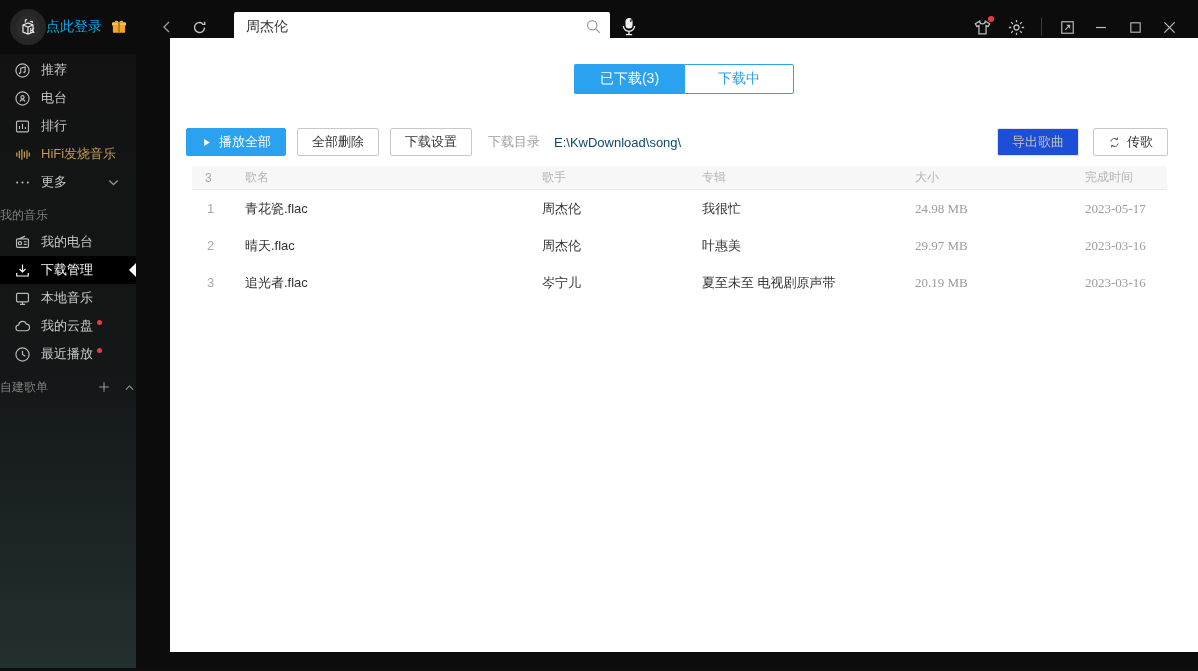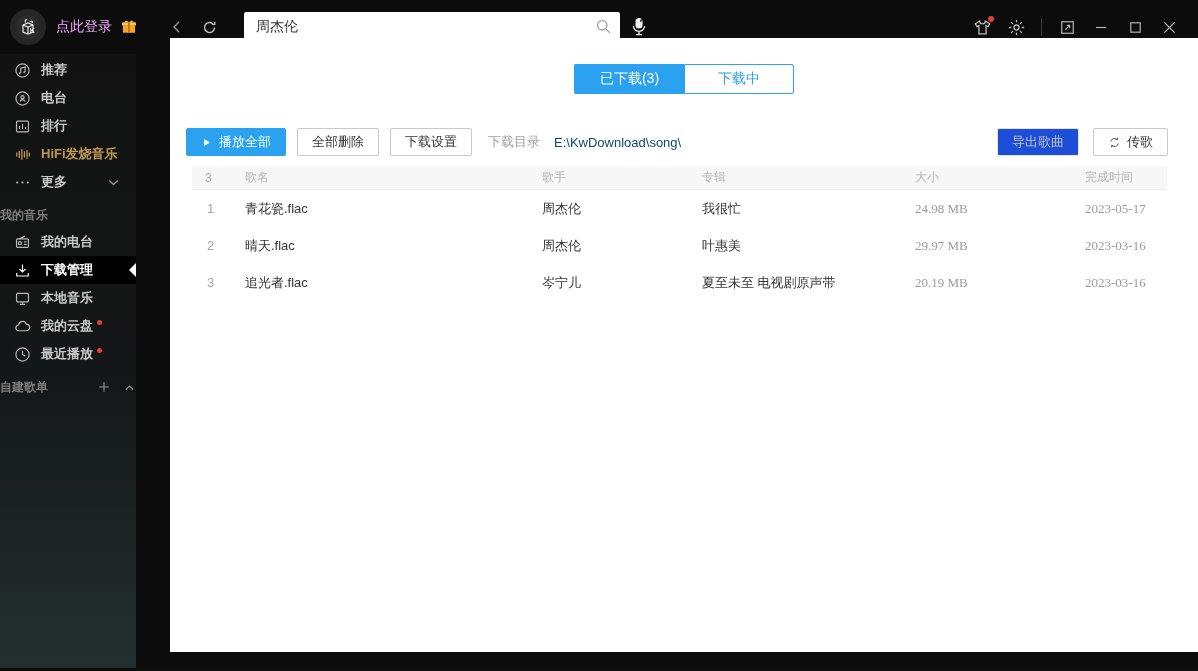--- a/index.html
+++ b/index.html
@@ -5,21 +5,21 @@
   * { margin:0; padding:0; box-sizing:border-box; }
   html,body { width:1198px; height:671px; overflow:hidden;
     font-family:"Liberation Sans","DejaVu Sans",sans-serif; background:#0c0c0c; }
   svg { display:block; }
 
   
   .titlebar { position:absolute; left:0; top:0; width:1198px; height:54px;
     background:#0c0c0c; display:flex; align-items:center; }
   .logo { width:36px; height:36px; margin-left:10px; border-radius:50%;
     background:#262626; display:flex; align-items:center; justify-content:center; }
-  .login-label { color:#f0abfc; font-size:14px; margin-left:10px; }
+  .login-label { color:#0ea5e9; font-size:14px; }
   .gift { margin-left:8px; }
   .nav-btn { width:26px; height:26px; display:flex; align-items:center; justify-content:center;
     color:#9a9a9a; }
   .nav-back { margin-left:26px; }
   .nav-refresh { margin-left:6px; color:#c7c7c7; }
   .searchbox { position:relative; margin-left:22px; width:376px; height:30px;
     background:#ffffff; border-radius:2px; display:flex; align-items:center; }
   .searchbox input { flex:1; border:none; outline:none; background:transparent;
     font-size:14px; color:#333; padding:0 30px 0 12px;
     font-family:"Liberation Sans","DejaVu Sans",sans-serif; }
@@ -29,21 +29,21 @@
   .tb-icon { width:30px; height:30px; display:flex; align-items:center; justify-content:center;
     color:#b9b9b9; position:relative; }
   .tb-icon + .tb-icon { margin-left:4px; }
   .badge-dot { position:absolute; top:4px; right:3px; width:6px; height:6px;
     border-radius:50%; background:#e93b3b; }
   .tb-divider { width:1px; height:18px; background:#3c3c3c; margin:0 10px; }
 
   
   .sidebar { position:absolute; left:0; top:54px; width:136px; height:614px;
     background:linear-gradient(180deg,#121212 0%,#151818 55%,#233030 100%);
-    padding-top:2px;font-weight:bold; }
+    padding-top:2px; }
   .side-item { height:28px; display:flex; align-items:center; padding:0 14px;
     color:#c9c9c9; font-size:13px; cursor:default; }
   .side-item .ic { width:17px; height:17px; margin-right:10px; color:#b9b9b9;
     display:flex; align-items:center; justify-content:center; }
   .side-item.accent, .side-item.accent .ic { color:#c09a55; }
   .side-item.active { background:#000; color:#fff; position:relative; }
   .side-item.active .ic { color:#fff; }
   .side-item .trail { margin-left:auto; color:#8e8e8e; }
   .side-arrow { position:absolute; right:0; top:50%; transform:translateY(-50%);
     width:0; height:0; border-top:7px solid transparent; border-bottom:7px solid transparent;

